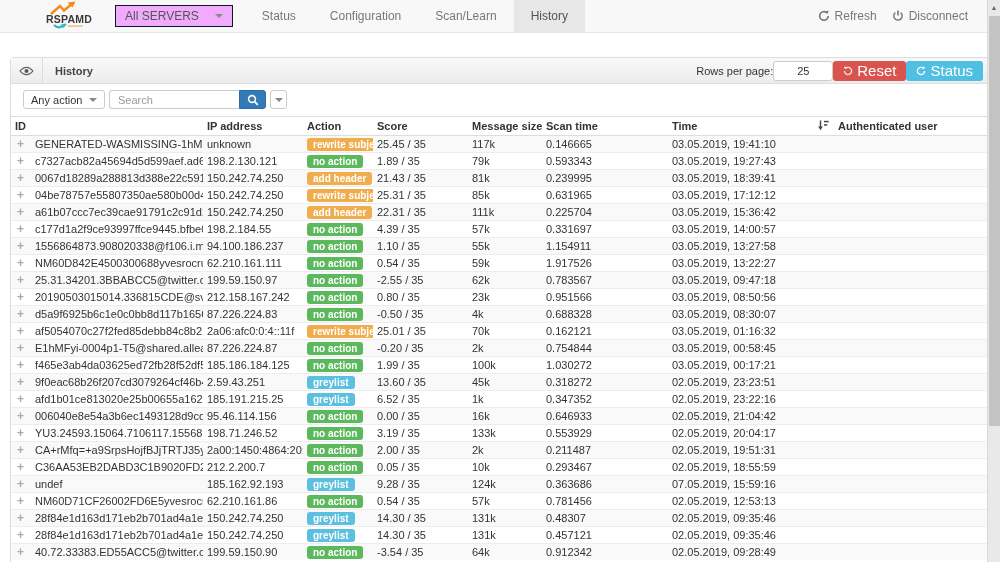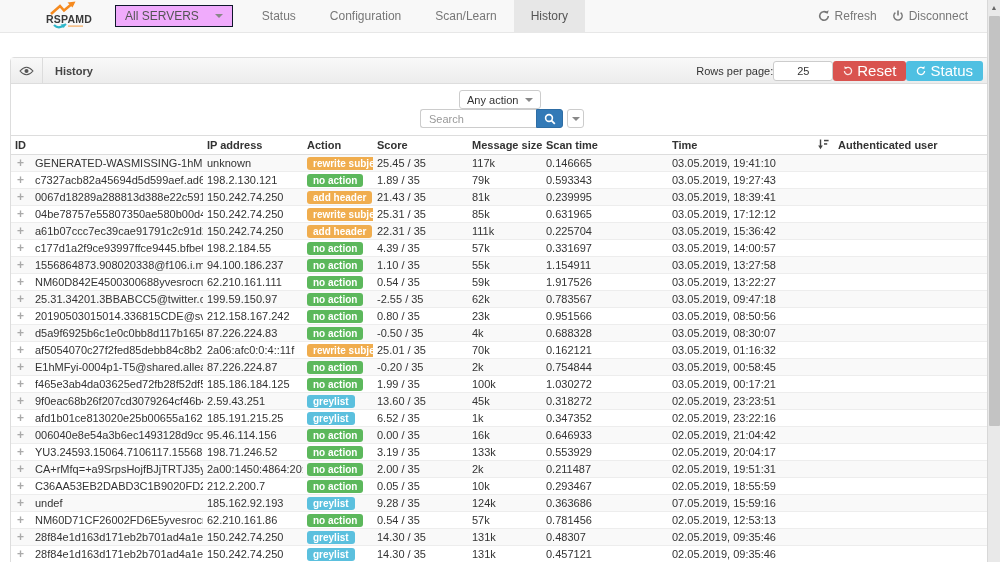--- a/index.html
+++ b/index.html
@@ -40,29 +40,29 @@
   .rows-label{ font-size:11px; color:#333; }
   .rows-input{
     width:60px; height:20px; border:1px solid #ccc; border-radius:3px;
     text-align:center; font-size:11px; color:#333; font-family:inherit;
   }
   .btn{ height:20px; border:none; border-radius:3px; color:#fff; font-size:15px;
         padding:0 10px; display:flex; align-items:center; gap:4px; cursor:pointer; font-family:inherit;}
   .btn-reset{ background:#d9534f; }
   .btn-update{ background:#4fc0e2; }
   
-  .filter-row{ display:flex; align-items:center; padding:6px 12px 7px;flex-direction:column; }
+  .filter-row{ display:flex; align-items:center; padding:6px 12px 7px; }
   .filter-select{
     width:82px; height:19px; border:1px solid #ccc; border-radius:3px; background:#fff;
     display:flex; align-items:center; justify-content:space-between; padding:0 7px;
     font-size:11px; color:#333; cursor:pointer;
   }
   .search-group{ display:flex; margin-left:4px; align-items:center; }
   .search-input{
-    width:116px; height:19px; border:1px solid #ccc; border-right:none;
+    width:130px; height:19px; border:1px solid #ccc; border-right:none;
     border-radius:3px 0 0 3px; padding:0 8px; font-size:11px; color:#555; font-family:inherit;
   }
   .search-input::placeholder{ color:#999; }
   .search-btn{
     width:27px; height:19px; background:#337ab7; border:1px solid #2e6da4;
     border-radius:0 3px 3px 0; display:flex; align-items:center; justify-content:center; cursor:pointer;
   }
   .caret-btn{
     width:17px; height:19px; background:#fff; border:1px solid #ccc; border-radius:3px;
     margin-left:4px; display:flex; align-items:center; justify-content:center; cursor:pointer;

